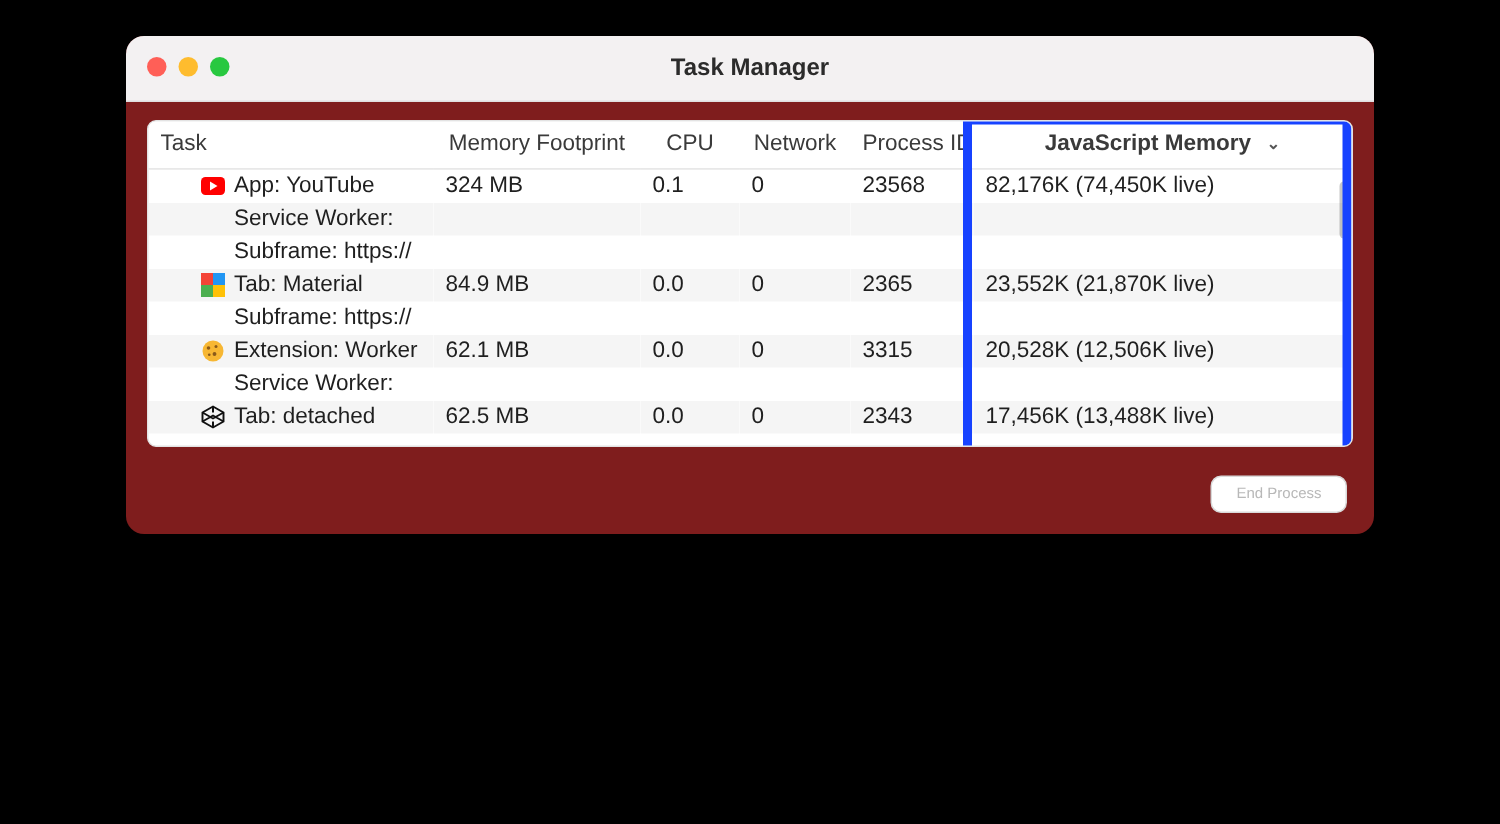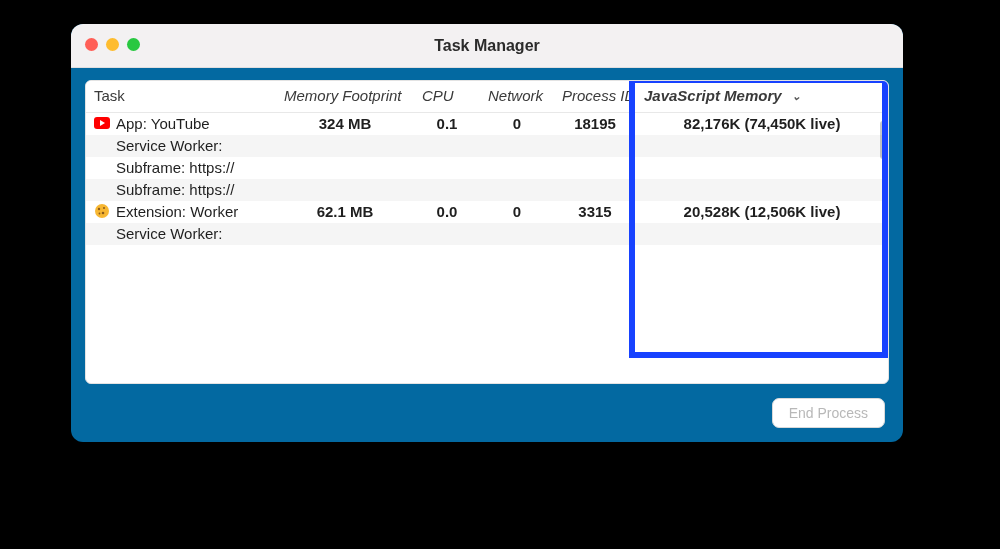--- a/index.html
+++ b/index.html
@@ -6,23 +6,23 @@
   html, body {
     margin: 0; padding: 0;
     width: 1000px; height: 549px;
     background: #000;
     font-family: -apple-system, "Helvetica Neue", Arial, sans-serif;
     font-size: 15px;
     color: #222;
   }
   .window {
     position: absolute;
-    left: 71px; top: 24px;
-    width: 832px; height: 418px;
-    background: #0369a1;
+    left: 84px; top: 24px;
+    width: 832px; height: 332px;
+    background: #7f1d1d;
     border-radius: 12px;
     box-shadow: 0 18px 40px rgba(0,0,0,.35), 0 0 0 1px rgba(0,0,0,.05);
     overflow: hidden;
   }
   .titlebar {
     position: relative;
     height: 44px;
     display: flex;
     align-items: center;
     justify-content: center;
@@ -63,21 +63,21 @@
   thead th {
     text-align: left;
     font-weight: 400;
     font-size: 15px;
     color: #3a3a3a;
     padding: 6px 8px 8px 8px;
     white-space: nowrap;
     border-bottom: 1px solid #e8e8e8;
     background: #fff;
   }
-  thead th.num { text-align: left; font-style: italic; }
+  thead th.num { text-align: center; }
   thead th.sorted {
     font-weight: 600;
   }
   .sort-caret {
     display: inline-block;
     margin-left: 6px;
     font-size: 11px;
     color: #555;
     transform: translateY(-1px);
   }
@@ -87,23 +87,23 @@
     white-space: nowrap;
     overflow: hidden;
     text-overflow: ellipsis;
     vertical-align: middle;
     height: 22px;
     font-size: 15px;
     color: #1f1f1f;
   }
   tbody tr:nth-child(odd) td { background: #fff; }
   tbody tr:nth-child(even) td { background: #f5f5f5; }
-  td.num { text-align: center; font-variant-numeric: tabular-nums; font-weight: bold; }
-
-  .task-cell { display: flex; gap: 6px; }
+  td.num { text-align: left; font-variant-numeric: tabular-nums; }
+
+  .task-cell { display: flex; align-items: center; gap: 6px; margin-left: 27px; }
   .task-cell.indent { padding-left: 22px; }
   .ico {
     width: 16px; height: 16px;
     flex: 0 0 16px;
     display: inline-flex;
     align-items: center;
     justify-content: center;
   }
   .ico svg { width: 16px; height: 16px; display: block; }
 
@@ -112,21 +112,21 @@
     position: absolute;
     border: 6px solid #1742ff;
     pointer-events: none;
   }
 
   .footer {
     position: absolute;
     right: 18px; bottom: 14px;
   }
   .btn {
-    font-size: 14px;
+    font-size: 10px;
     padding: 6px 16px;
     border-radius: 7px;
     border: 1px solid #d9d9d9;
     background: #fff;
     color: #b8b8b8;
   }
 
   .scroll-hint {
     position: absolute;
     right: 2px;
@@ -183,21 +183,21 @@
                   <svg viewBox="0 0 16 16">
                     <use href="#i-youtube"></use>
                   </svg>
                 </span>
                 <span>App: YouTube</span>
               </div>
             </td>
             <td class="num">324 MB</td>
             <td class="num">0.1</td>
             <td class="num">0</td>
-            <td class="num">18195</td>
+            <td class="num">23568</td>
             <td class="num">82,176K (74,450K live)</td>
           </tr>
           <tr>
             <td>
               <div class="task-cell indent">
                 <span>Service Worker:</span>
               </div>
             </td>
             <td class="num"></td>
             <td class="num"></td>
@@ -209,20 +209,37 @@
             <td>
               <div class="task-cell indent">
                 <span>Subframe: https://</span>
               </div>
             </td>
             <td class="num"></td>
             <td class="num"></td>
             <td class="num"></td>
             <td class="num"></td>
             <td class="num"></td>
+          </tr>
+          <tr>
+            <td>
+              <div class="task-cell">
+                <span class="ico">
+                  <svg viewBox="0 0 16 16">
+                    <use href="#i-material"></use>
+                  </svg>
+                </span>
+                <span>Tab: Material</span>
+              </div>
+            </td>
+            <td class="num">84.9 MB</td>
+            <td class="num">0.0</td>
+            <td class="num">0</td>
+            <td class="num">2365</td>
+            <td class="num">23,552K (21,870K live)</td>
           </tr>
           <tr>
             <td>
               <div class="task-cell indent">
                 <span>Subframe: https://</span>
               </div>
             </td>
             <td class="num"></td>
             <td class="num"></td>
             <td class="num"></td>
@@ -251,20 +268,37 @@
               <div class="task-cell indent">
                 <span>Service Worker:</span>
               </div>
             </td>
             <td class="num"></td>
             <td class="num"></td>
             <td class="num"></td>
             <td class="num"></td>
             <td class="num"></td>
           </tr>
+          <tr>
+            <td>
+              <div class="task-cell">
+                <span class="ico">
+                  <svg viewBox="0 0 16 16">
+                    <use href="#i-codepen"></use>
+                  </svg>
+                </span>
+                <span>Tab: detached</span>
+              </div>
+            </td>
+            <td class="num">62.5 MB</td>
+            <td class="num">0.0</td>
+            <td class="num">0</td>
+            <td class="num">2343</td>
+            <td class="num">17,456K (13,488K live)</td>
+          </tr>
         </tbody>
     </table>
 
     <div class="scroll-hint"></div>
     <div class="highlight" id="hl" style="left: 543px; top: -4px; width: 259px; height: 280.5px;"></div>
   </div>
 
   <div class="footer">
     <button class="btn" disabled="">End Process</button>
   </div>

